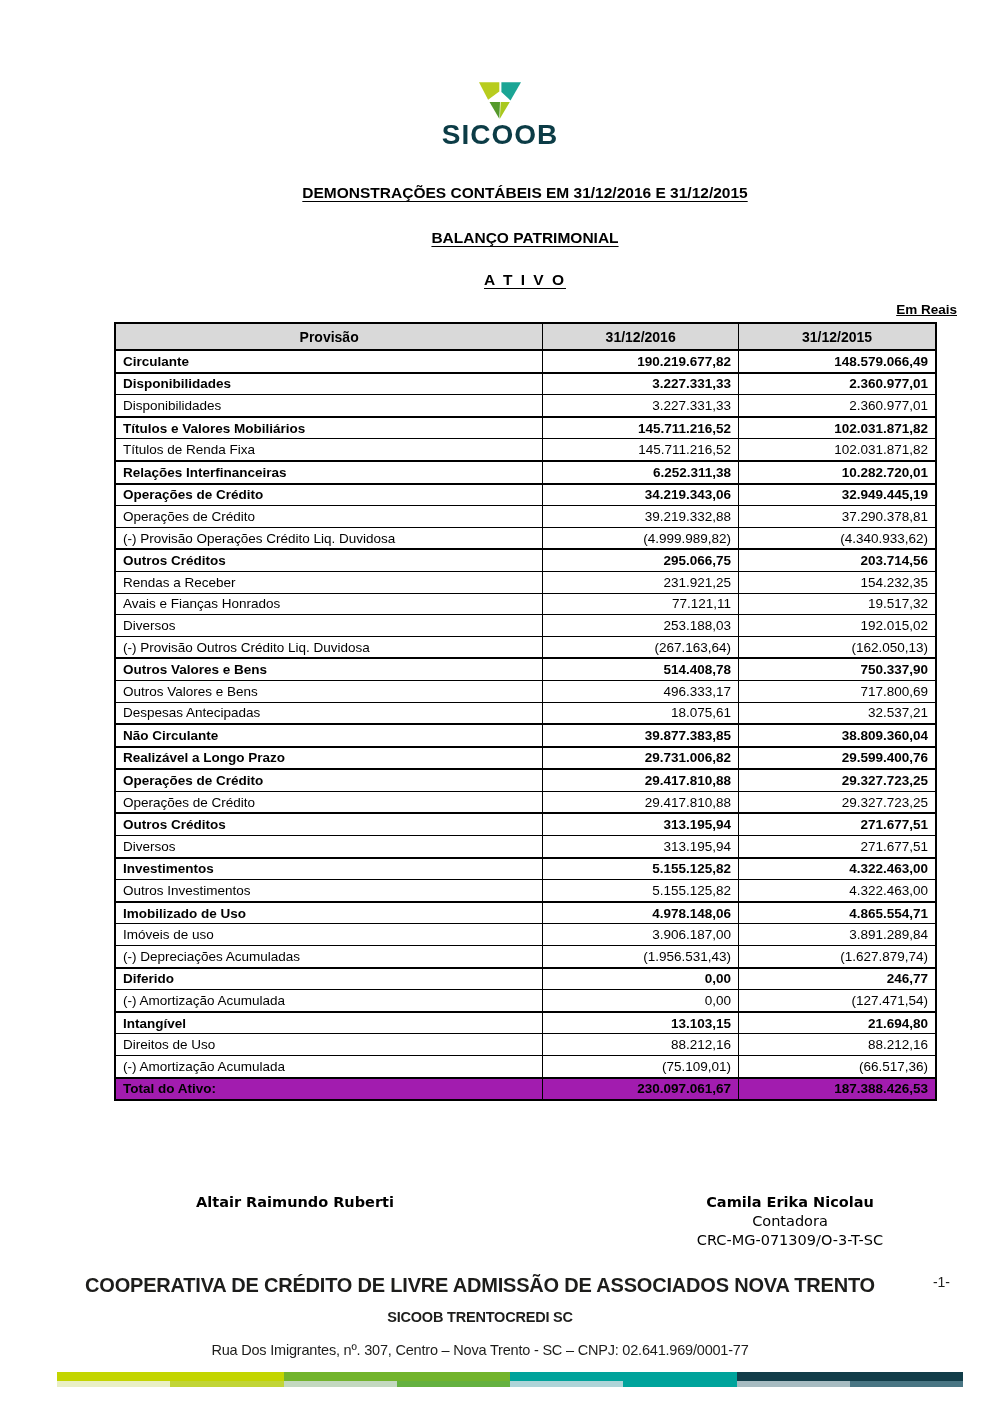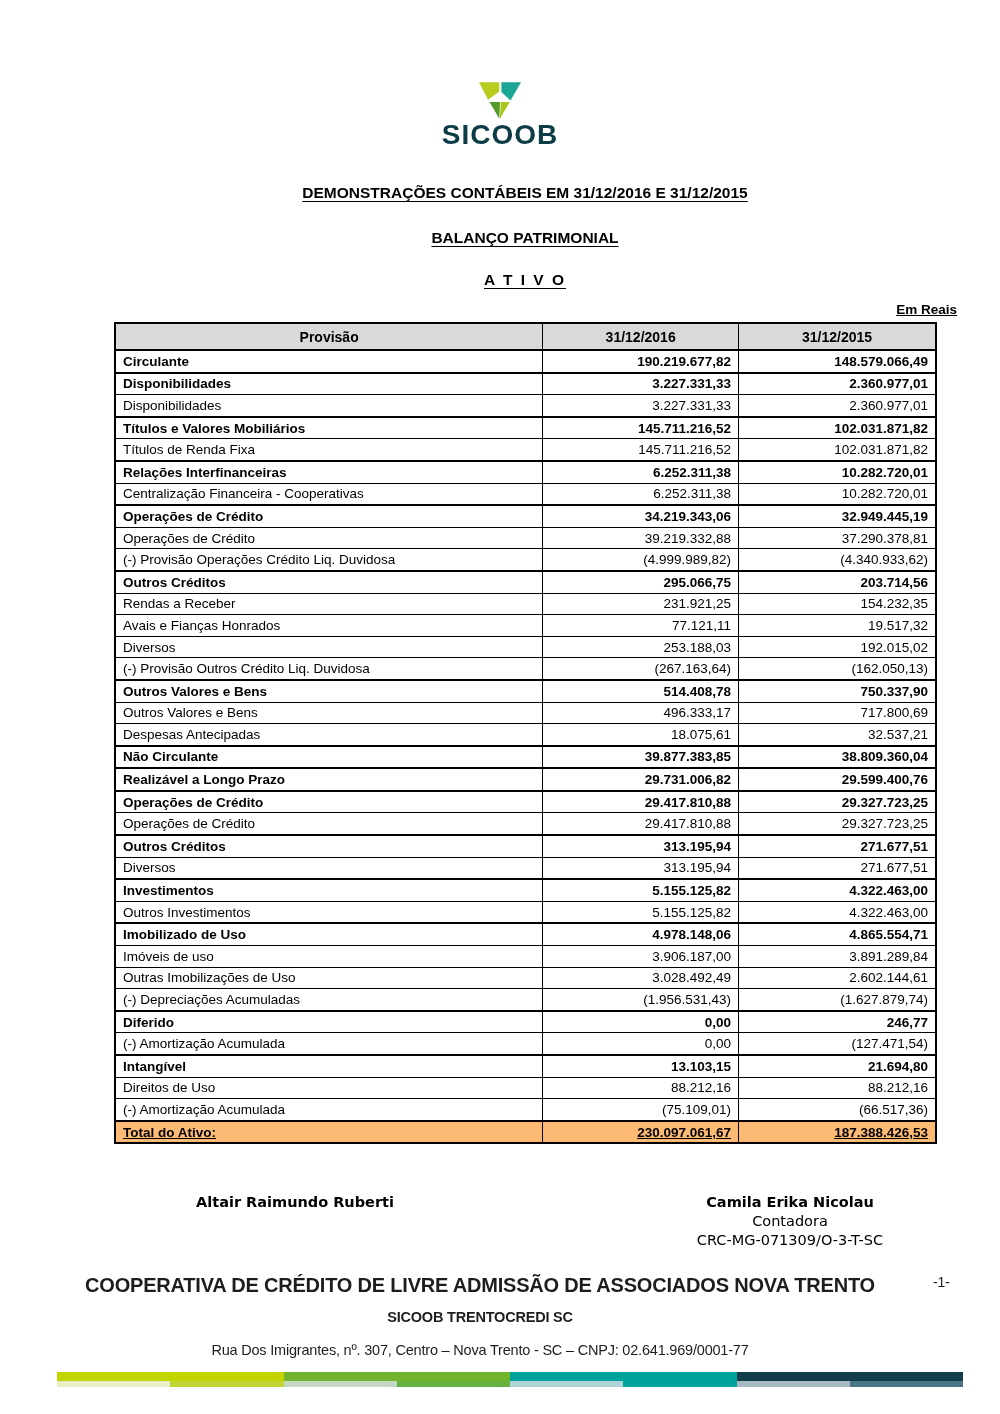--- a/index.html
+++ b/index.html
@@ -41,21 +41,21 @@
   th {
     background:#d9d9d9; border:1px solid #000;
     height:25px; font-size:14px; font-weight:bold; text-align:center; padding:0;
   }
   td {
     border:1px solid #000; height:20.6px; padding:0 7px;
     font-size:13.5px; white-space:nowrap; overflow:hidden;
   }
   td.num { text-align:right; }
   tr.section td { font-weight:bold; border-top-width:2px; }
-  tr.total td { background:#fdba74;text-decoration:underline; }
+  tr.total td { background:#a21caf; }
 
   
   .sig { position:absolute; top:1193px; text-align:center; font-family:"DejaVu Sans", sans-serif; font-size:14.5px; line-height:1.32; }
   .sig .name { font-weight:bold; }
   .sig-left  { left:115px; width:360px; }
   .sig-right { left:600px; width:380px; }
 
   
   .footer { position:absolute; left:0; width:960px; text-align:center; color:#1d1d1b; }
   .f1 { top:1274px; font-size:20px; font-weight:700; letter-spacing:-0.2px; }
@@ -129,25 +129,20 @@
           <tr>
             <td>Títulos de Renda Fixa</td>
             <td class="num">145.711.216,52</td>
             <td class="num">102.031.871,82</td>
           </tr>
           <tr class="section">
             <td>Relações Interfinanceiras</td>
             <td class="num">6.252.311,38</td>
             <td class="num">10.282.720,01</td>
           </tr>
-          <tr>
-            <td>Centralização Financeira - Cooperativas</td>
-            <td class="num">6.252.311,38</td>
-            <td class="num">10.282.720,01</td>
-          </tr>
           <tr class="section">
             <td>Operações de Crédito</td>
             <td class="num">34.219.343,06</td>
             <td class="num">32.949.445,19</td>
           </tr>
           <tr>
             <td>Operações de Crédito</td>
             <td class="num">39.219.332,88</td>
             <td class="num">37.290.378,81</td>
           </tr>
@@ -238,25 +233,20 @@
           </tr>
           <tr class="section">
             <td>Imobilizado de Uso</td>
             <td class="num">4.978.148,06</td>
             <td class="num">4.865.554,71</td>
           </tr>
           <tr>
             <td>Imóveis de uso</td>
             <td class="num">3.906.187,00</td>
             <td class="num">3.891.289,84</td>
-          </tr>
-          <tr>
-            <td>Outras Imobilizações de Uso</td>
-            <td class="num">3.028.492,49</td>
-            <td class="num">2.602.144,61</td>
           </tr>
           <tr>
             <td>(-) Depreciações Acumuladas</td>
             <td class="num">(1.956.531,43)</td>
             <td class="num">(1.627.879,74)</td>
           </tr>
           <tr class="section">
             <td>Diferido</td>
             <td class="num">0,00</td>
             <td class="num">246,77</td>

